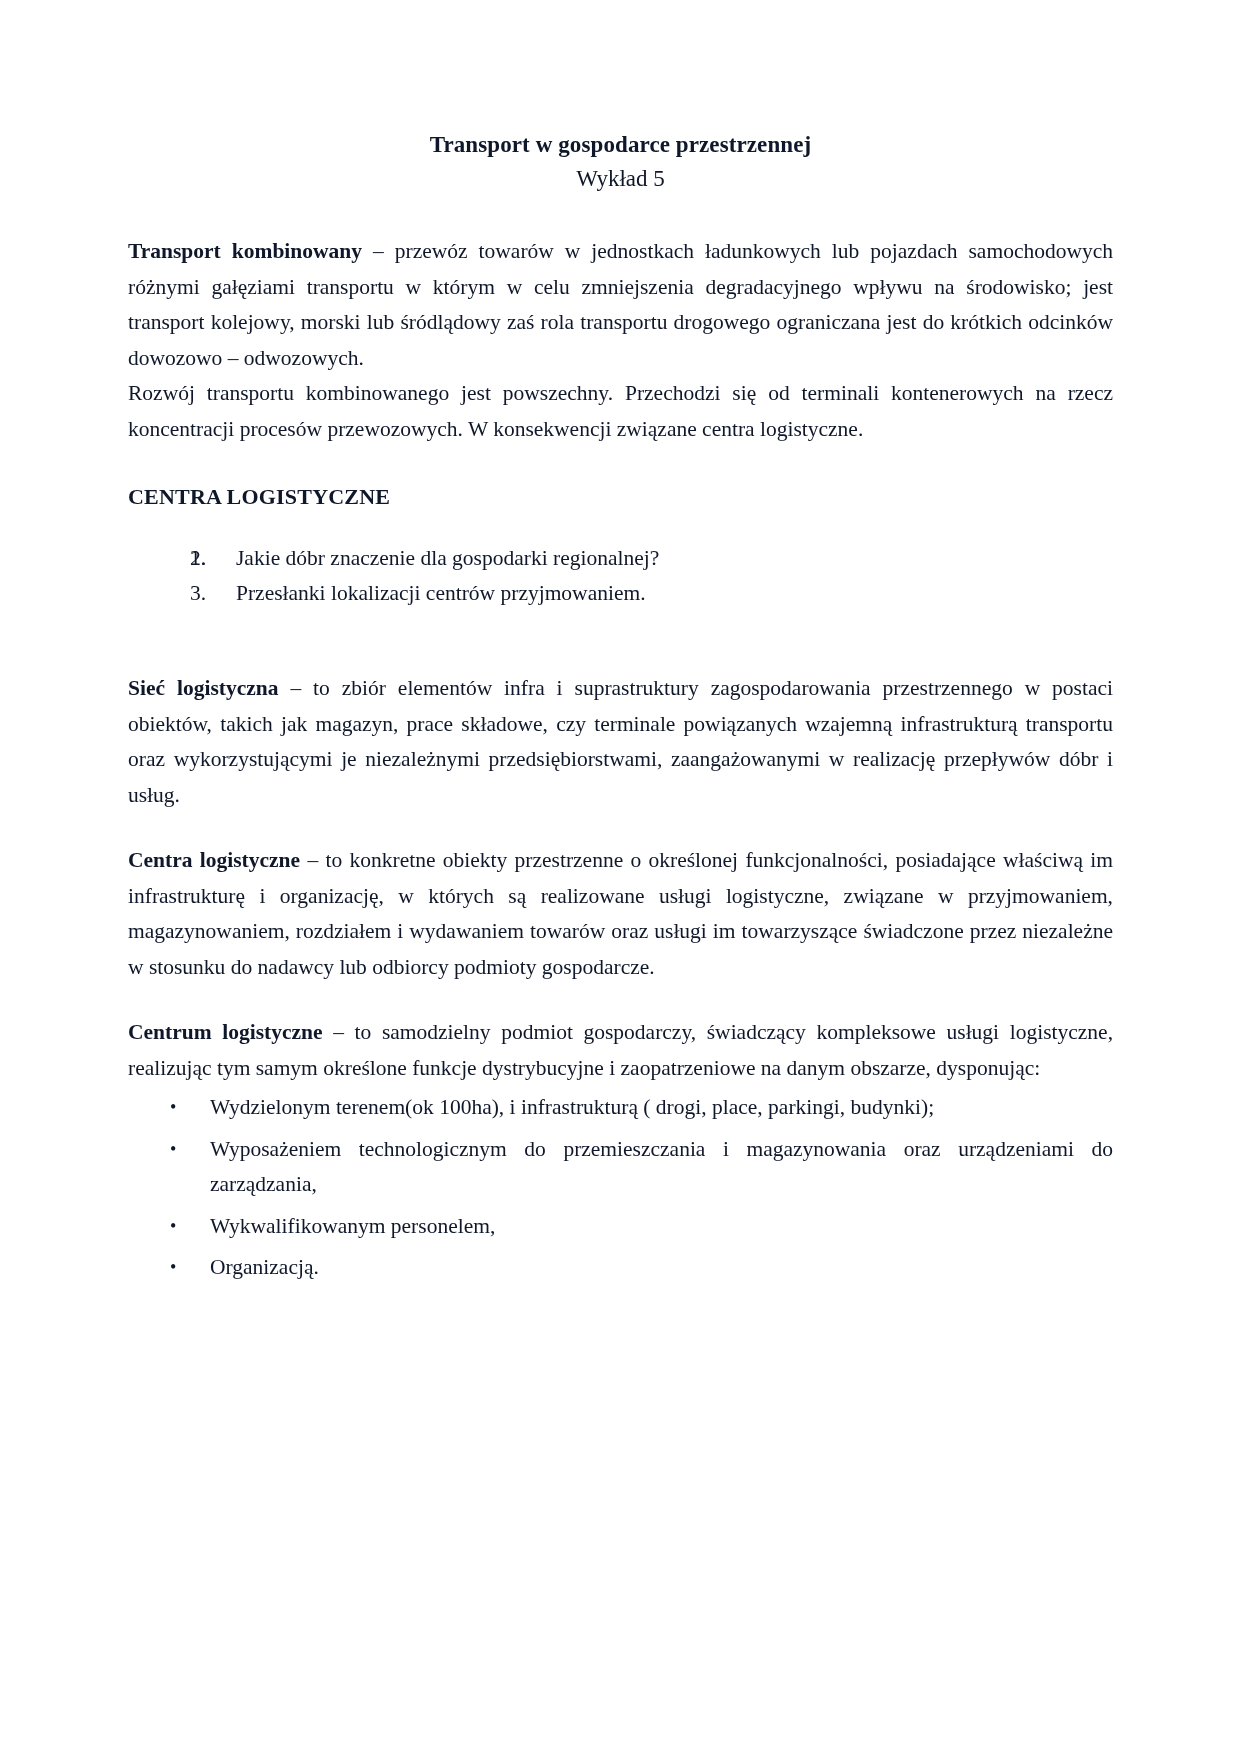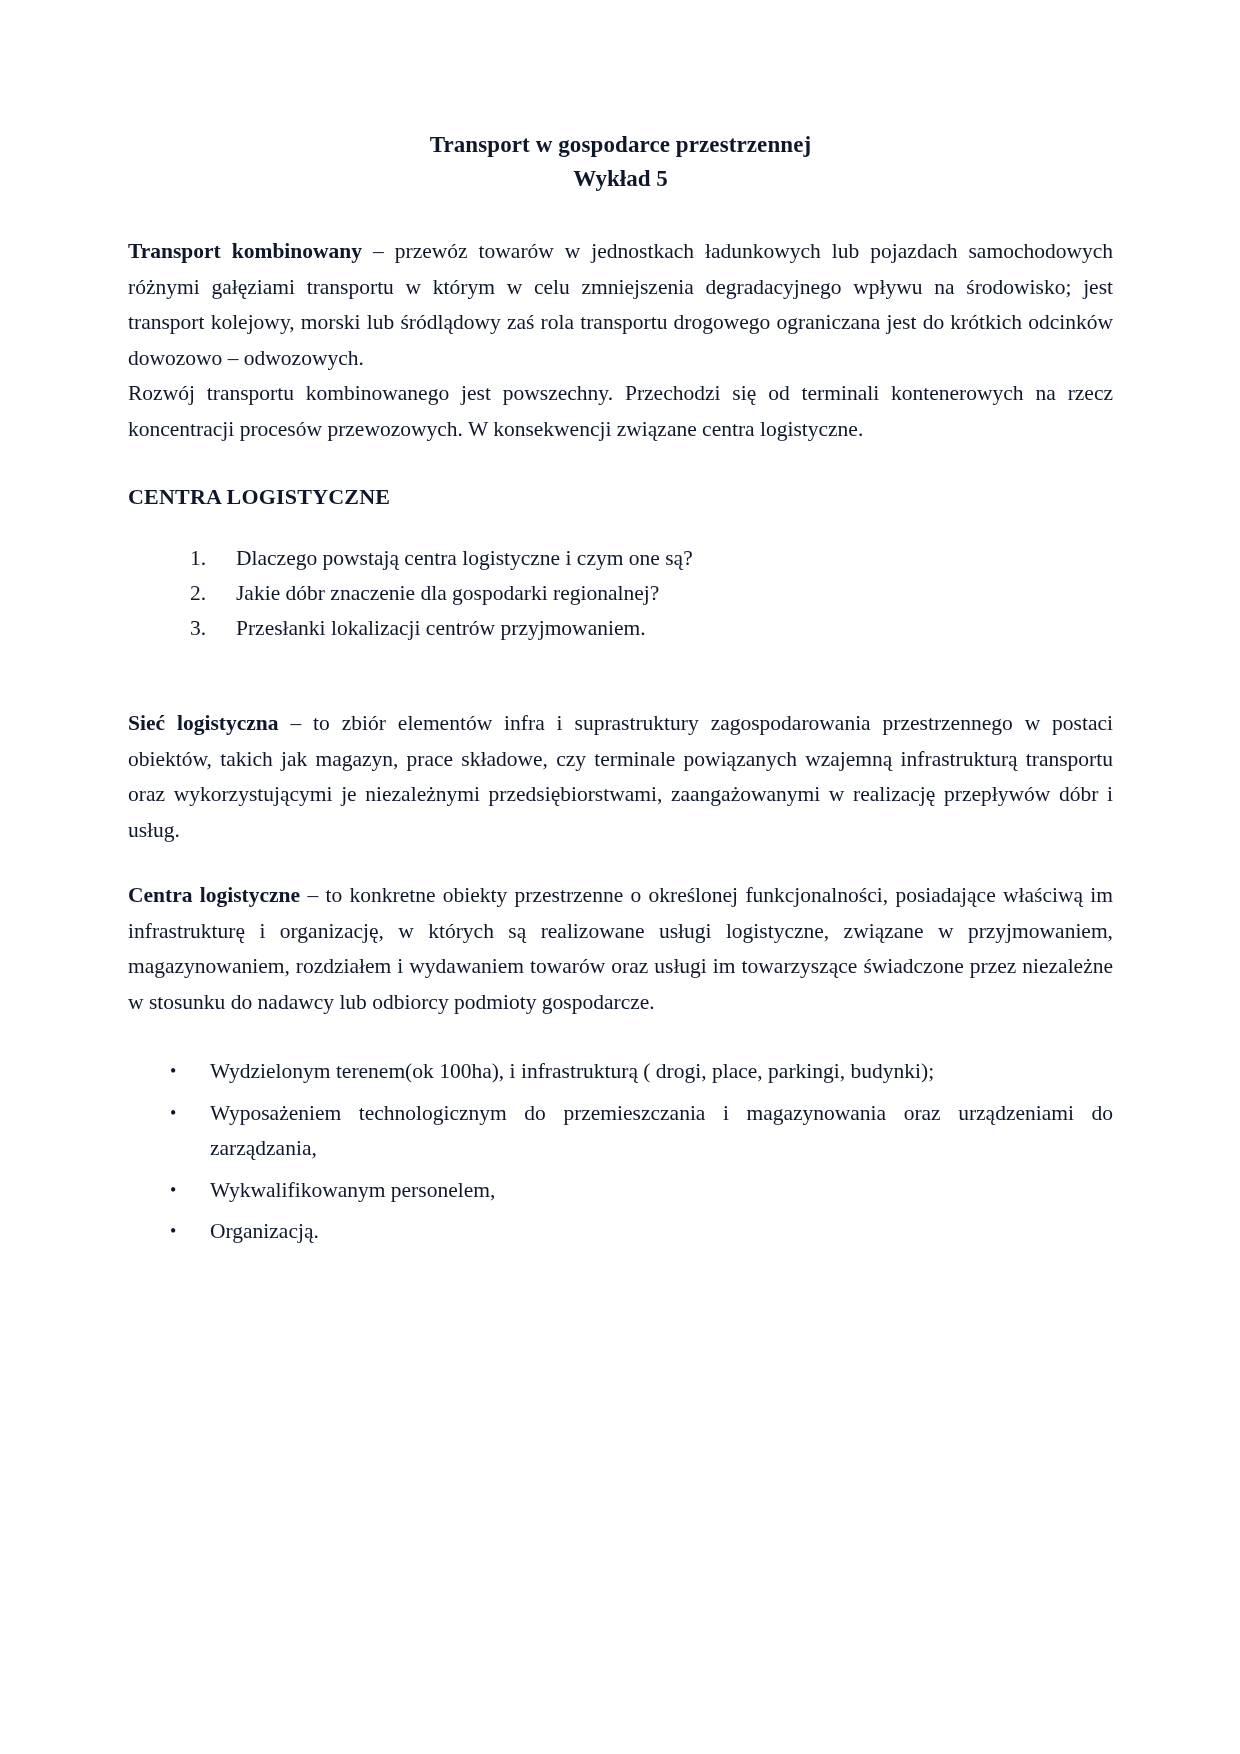--- a/index.html
+++ b/index.html
@@ -29,21 +29,21 @@
   .doc-title {
     text-align: center;
     font-weight: bold;
     font-size: 23px;
     line-height: 34px;
     letter-spacing: 0.1px;
     margin: 0;
   }
   .doc-subtitle {
     text-align: center;
-    font-weight: bold;
+    font-weight: normal;
     font-size: 23px;
     line-height: 34px;
     margin: 0 0 38px 0;
   }
   .section-heading {
     font-weight: bold;
     font-size: 22px;
     line-height: 32px;
     margin: 34px 0 28px 0;
     letter-spacing: 0.2px;
@@ -119,38 +119,39 @@
     <h1 class="doc-title">Transport w gospodarce przestrzennej</h1>
     <h2 class="doc-subtitle">Wykład 5</h2>
 
     <p class="para"><span class="lead">Transport kombinowany</span><span> – przewóz towarów w jednostkach ładunkowych lub pojazdach samochodowych różnymi gałęziami transportu w którym w celu zmniejszenia degradacyjnego wpływu na środowisko; jest transport kolejowy, morski lub śródlądowy zaś rola transportu drogowego ograniczana jest do krótkich odcinków dowozowo – odwozowych.</span></p>
 
     <p class="para">Rozwój transportu kombinowanego jest powszechny. Przechodzi się od terminali kontenerowych na rzecz koncentracji procesów przewozowych. W konsekwencji związane centra logistyczne.</p>
 
     <h3 class="section-heading">CENTRA LOGISTYCZNE</h3>
 
     <ol class="num-list">
-      <li><span class="num">1.</span><span>Dlaczego powstają centra logistyczne i czym one są?</span></li>
+      <li><span class="num">1.</span></li>
       <li><span class="num">2.</span><span>Jakie dóbr znaczenie dla gospodarki regionalnej?</span></li>
       <li><span class="num">3.</span><span>Przesłanki lokalizacji centrów przyjmowaniem.</span></li>
     </ol>
 
     <div class="spacer-md"></div>
 
 
     <div class="spacer-md"></div>
 
     <p class="para"><span class="lead">Sieć logistyczna</span><span> – to zbiór elementów infra i suprastruktury zagospodarowania przestrzennego w postaci obiektów, takich jak magazyn, prace składowe, czy terminale powiązanych wzajemną infrastrukturą transportu oraz wykorzystującymi je niezależnymi przedsiębiorstwami, zaangażowanymi w realizację przepływów dóbr i usług.</span></p>
 
     <div class="spacer-md"></div>
 
     <p class="para"><span class="lead">Centra logistyczne</span><span> – to konkretne obiekty przestrzenne o określonej funkcjonalności, posiadające właściwą im infrastrukturę i organizację, w których są realizowane usługi logistyczne, związane w przyjmowaniem, magazynowaniem, rozdziałem i wydawaniem towarów oraz usługi im towarzyszące świadczone przez niezależne w stosunku do nadawcy lub odbiorcy podmioty gospodarcze.</span></p>
 
     <div class="spacer-md"></div>
 
+    <p class="para"><span class="lead">Centrum logistyczne</span><span> – to samodzielny podmiot gospodarczy, świadczący kompleksowe usługi logistyczne, realizując tym samym określone funkcje dystrybucyjne i zaopatrzeniowe na danym obszarze, dysponując:</span></p>
 
     <ul class="bul-list">
       <li><span class="dot">•</span><span>Wydzielonym terenem(ok 100ha), i infrastrukturą ( drogi, place, parkingi, budynki);</span></li>
       <li><span class="dot">•</span><span>Wyposażeniem technologicznym do przemieszczania i magazynowania oraz urządzeniami do zarządzania,</span></li>
       <li><span class="dot">•</span><span>Wykwalifikowanym personelem,</span></li>
       <li><span class="dot">•</span><span>Organizacją.</span></li>
     </ul>
 
     <div class="spacer-lg"></div>
 

